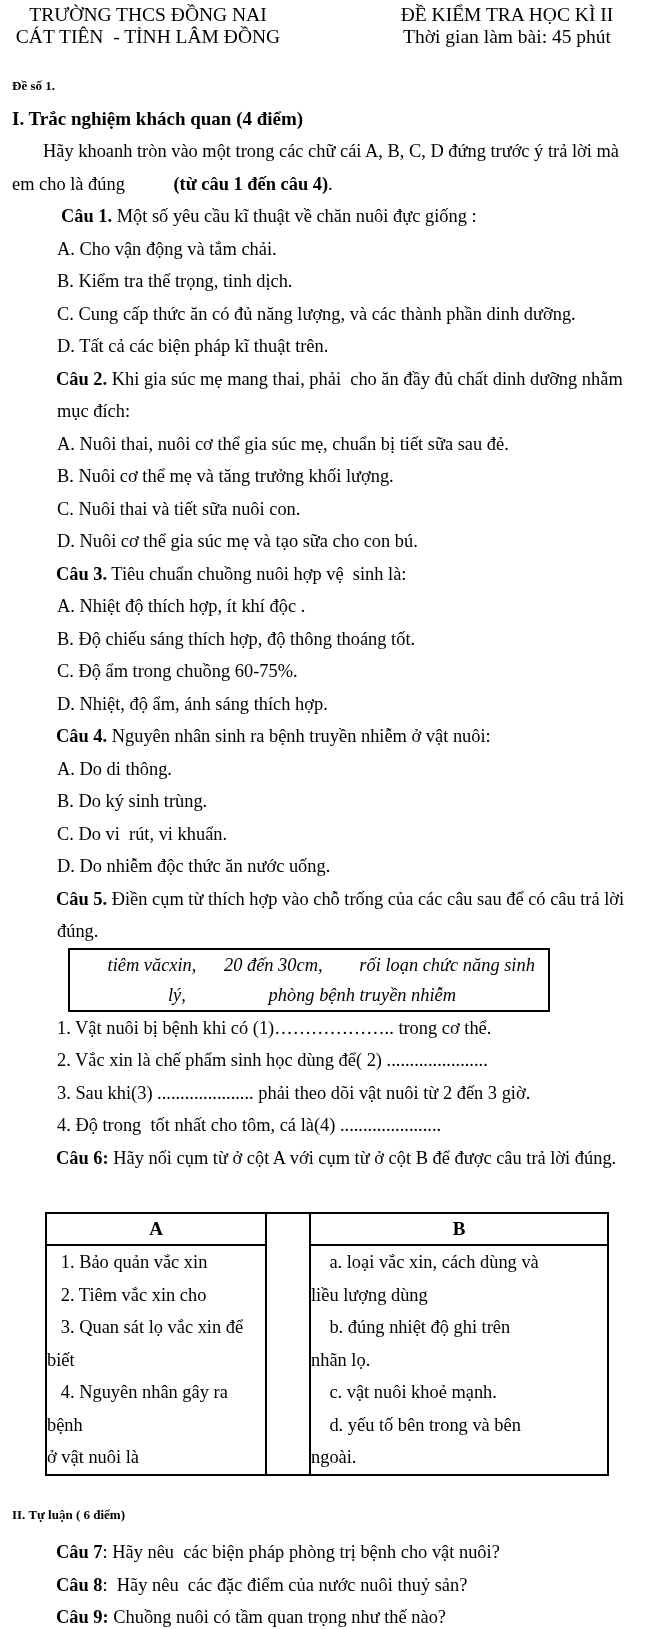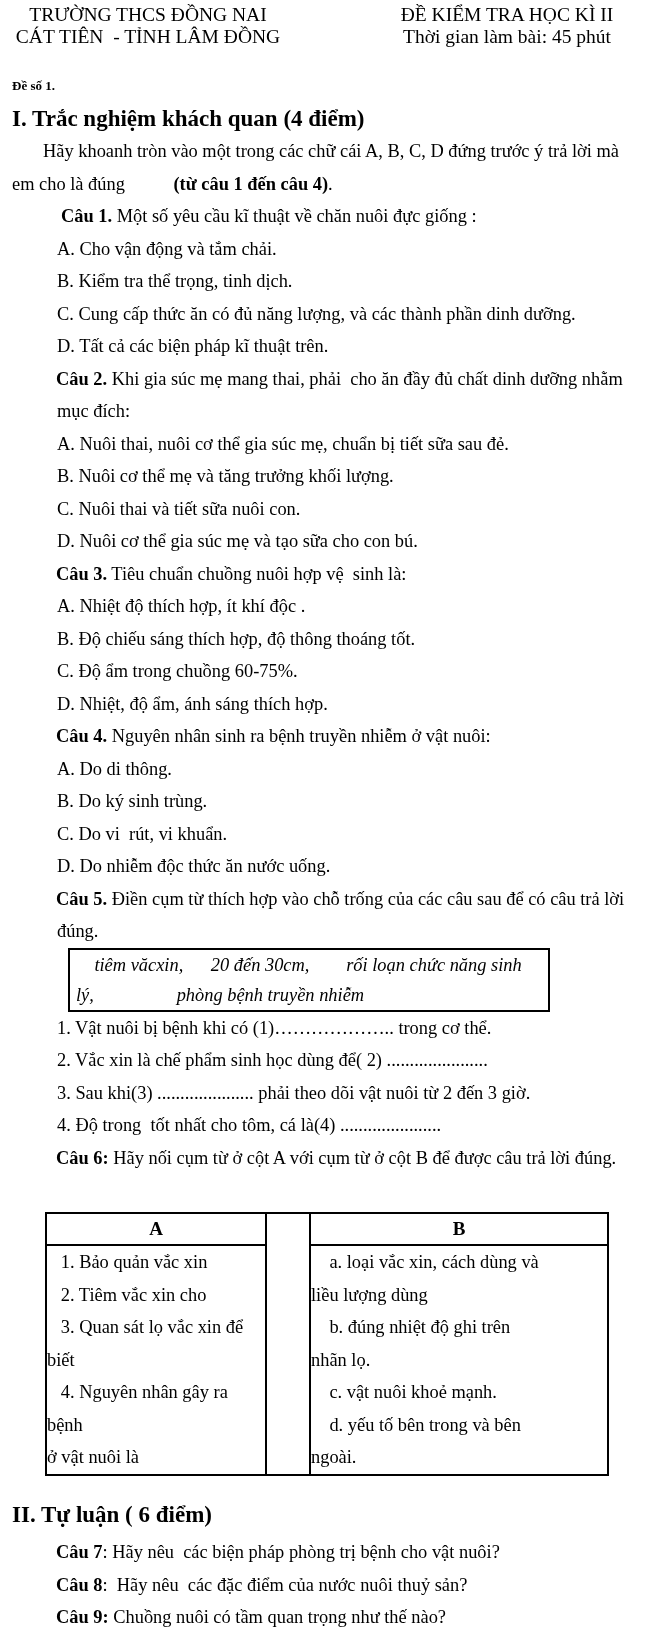--- a/index.html
+++ b/index.html
@@ -12,44 +12,44 @@
   .pre{white-space:pre-wrap;}
   .line{line-height:32.5px;white-space:pre-wrap;}
   .bld{font-weight:bold;margin-left:44px;}
 
   
   .header{display:flex;line-height:22px;font-size:19.5px;}
   .h-left{width:272px;text-align:center;}
   .h-right{width:226px;margin-left:auto;margin-right:22px;text-align:center;}
 
   .exam-set{margin-top:22px;line-height:32.5px;font-weight:bold;font-size:13px;}
-  .sec-title{line-height:32.5px;font-weight:bold;font-size:23px;}
+  .sec-title{line-height:32.5px;font-weight:bold;font-size:19px;}
   .intro{line-height:32.5px;text-indent:31px;white-space:pre-wrap;}
 
   .qpara{line-height:32.5px;padding-left:45px;text-indent:-45px;white-space:pre-wrap;}
   .q1{margin-left:5px;}
   .opt{line-height:32.5px;padding-left:45px;white-space:pre-wrap;}
 
   .word-box{
     border:2px solid #000;margin-left:56px;width:482px;box-sizing:border-box;
     font-style:italic;padding-left:6px;
   }
-  .word-box .bline{line-height:30px;white-space:pre-wrap;}
+  .word-box .bline{line-height:30px;white-space:pre-wrap;text-align:center;}
   .fill{line-height:32.5px;padding-left:45px;white-space:pre-wrap;}
 
   table.match{border-collapse:collapse;margin:38px 0 0 33px;table-layout:fixed;}
   table.match td{border:2px solid #000;vertical-align:top;padding:0;}
   td.hcell{height:30px;line-height:30px;text-align:center;font-weight:bold;font-size:19px;}
   td.ccell{padding:2px 4px 4px 6px;}
   td.ccell .tline{line-height:32.5px;white-space:pre-wrap;}
   .colA{width:218px;}
   .colMid{width:42px;}
   .colB{width:296px;}
 
-  .part2-title{margin-top:23px;line-height:32.5px;font-weight:bold;font-size:23px;}
+  .part2-title{margin-top:23px;line-height:32.5px;font-weight:bold;font-size:13px;}
   .essay-first{margin-top:5px;}
 </style>
 </head>
 <body>
 
 <div class="page">
 
   <div class="header">
     <div class="h-left">
       <div class="pre">TRƯỜNG THCS ĐỒNG NAI</div>

